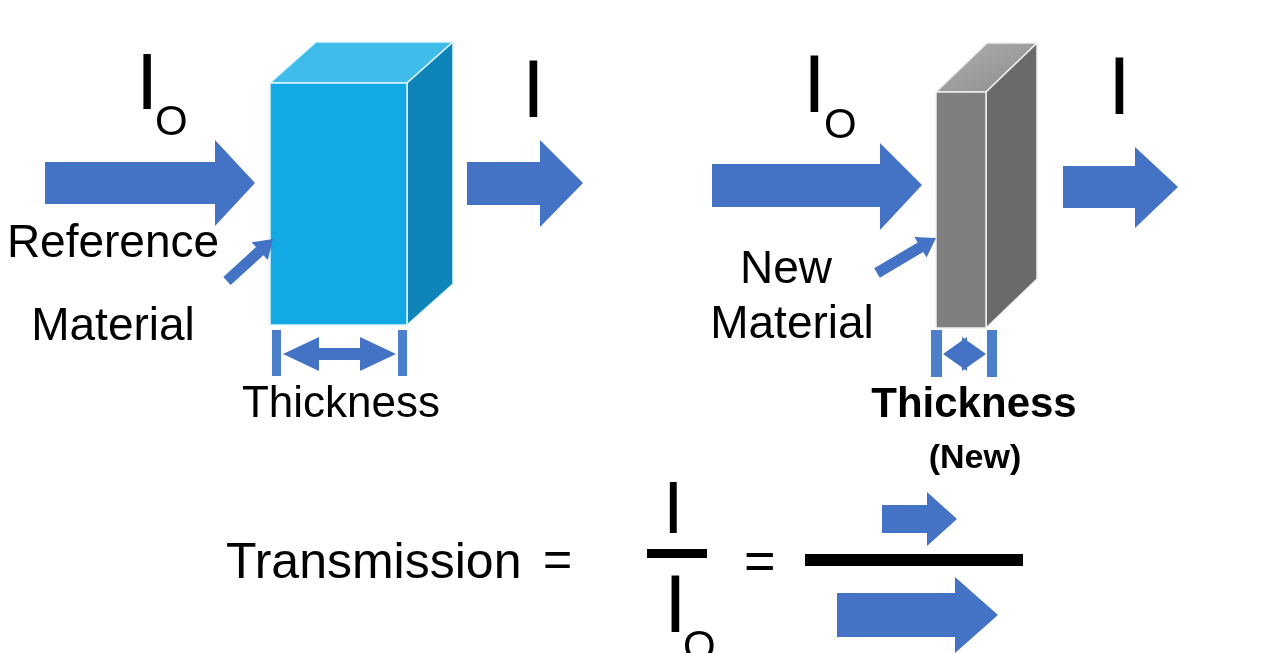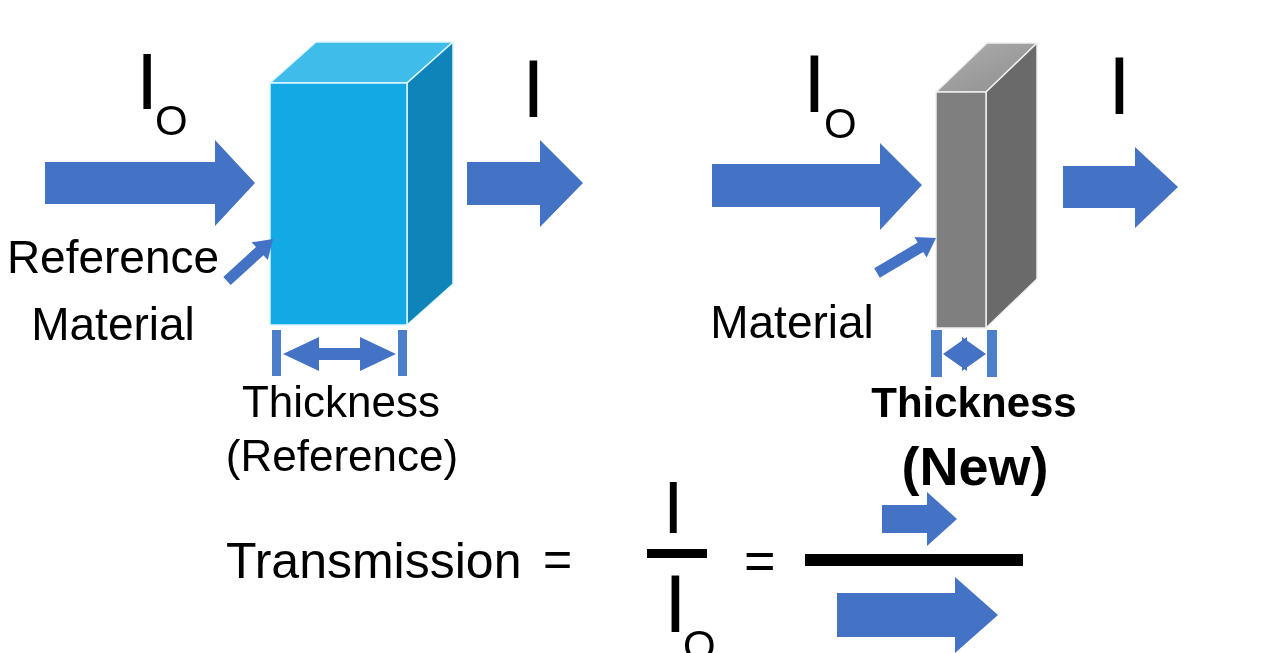--- a/index.html
+++ b/index.html
@@ -61,34 +61,34 @@
     <rect x="647" y="549" width="60" height="9" fill="#000000"></rect>
     <rect x="805" y="554" width="218" height="12" fill="#000000"></rect>
     <polygon points="882,505 927,505 927,492 957,519 927,546 927,533 882,533" fill="#4472C4"></polygon>
     <polygon points="837,593 955,593 955,577 998,615 955,653 955,637 837,637" fill="#4472C4"></polygon>
   </svg>
 
   <div class="abs" style="left:136px;top:42px;font-size:80px;">I</div>
   <div class="abs" style="left:155px;top:100px;font-size:42px;">O</div>
   <div class="abs" style="left:522px;top:48px;font-size:82px;">I</div>
 
-  <div class="abs ctr" style="left:113px;top:234px;font-size:46px;">Reference</div>
+  <div class="abs ctr" style="left:113px;top:218px;font-size:46px;">Reference</div>
   <div class="abs ctr" style="left:113px;top:301px;font-size:46px;">Material</div>
 
   <div class="abs ctr" style="left:341px;top:380px;font-size:44px;">Thickness</div>
-  <div class="abs ctr" style="left:342px;top:434px;font-size:44px;">(Reference)</div>
 
   <div class="abs" style="left:803px;top:43px;font-size:82px;">I</div>
   <div class="abs" style="left:824px;top:103px;font-size:42px;">O</div>
   <div class="abs" style="left:1108px;top:45px;font-size:82px;">I</div>
 
+  <div class="abs ctr" style="left:786px;top:244px;font-size:46px;">New</div>
   <div class="abs ctr" style="left:792px;top:299px;font-size:46px;">Material</div>
 
   <div class="abs ctr bold" style="left:974px;top:382px;font-size:42px;">Thickness</div>
-  <div class="abs ctr bold" style="left:975px;top:439px;font-size:54px;">(New)</div>
+  <div class="abs ctr bold" style="left:975px;top:439px;font-size:34px;">(New)</div>
 
   <div class="abs" style="left:226px;top:536px;font-size:50px;">Transmission</div>
   <div class="abs" style="left:543px;top:534px;font-size:50px;">=</div>
   <div class="abs" style="left:663px;top:471px;font-size:74px;">I</div>
   <div class="abs" style="left:664px;top:563px;font-size:82px;">I</div>
   <div class="abs" style="left:683px;top:625px;font-size:42px;">O</div>
   <div class="abs" style="left:744px;top:533px;font-size:54px;">=</div>
 
 </div>
 

